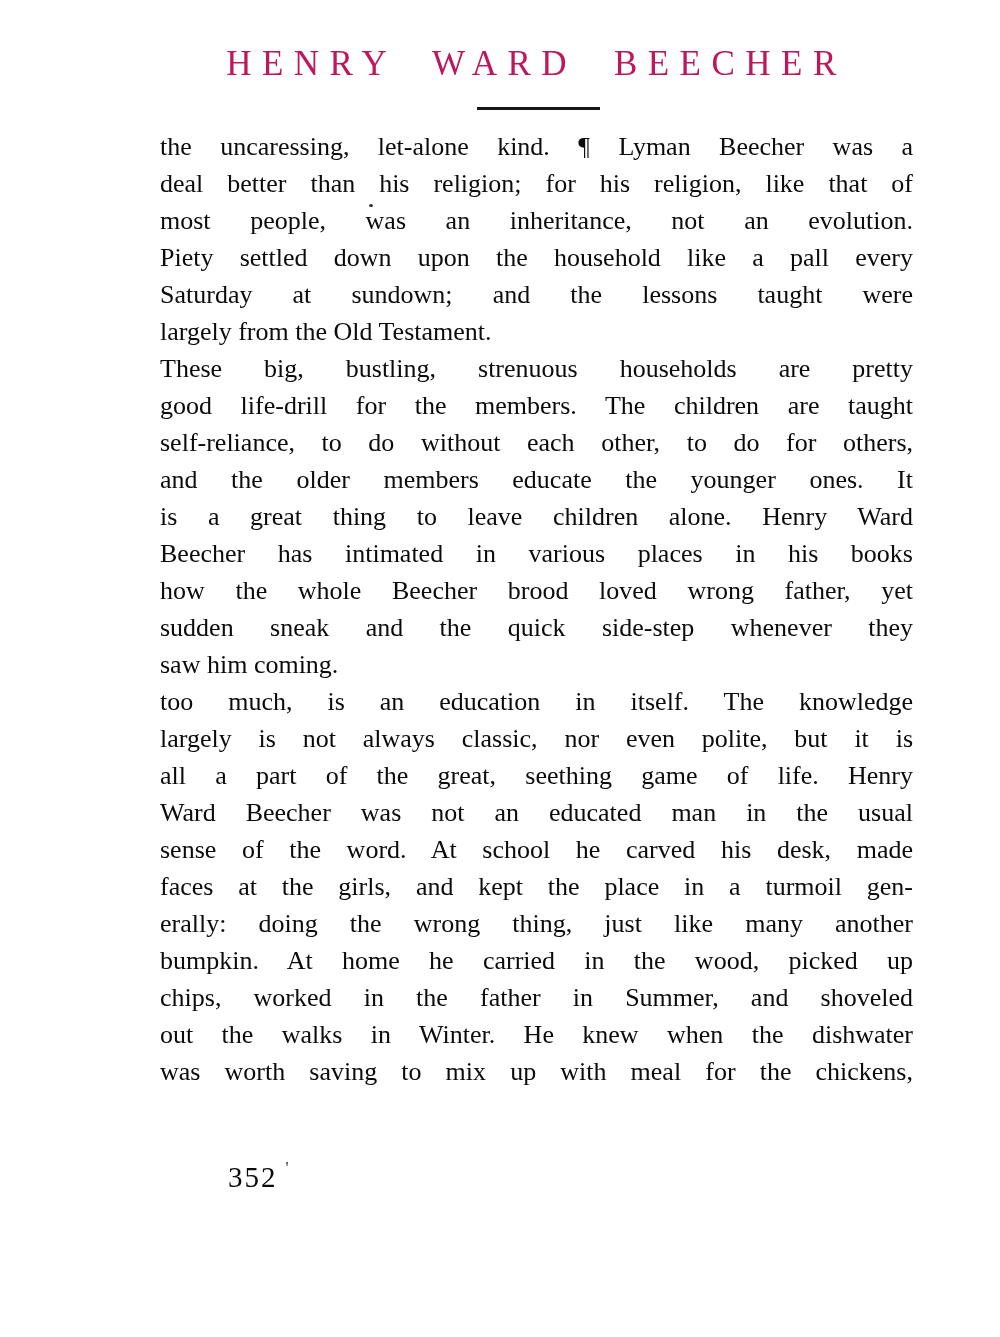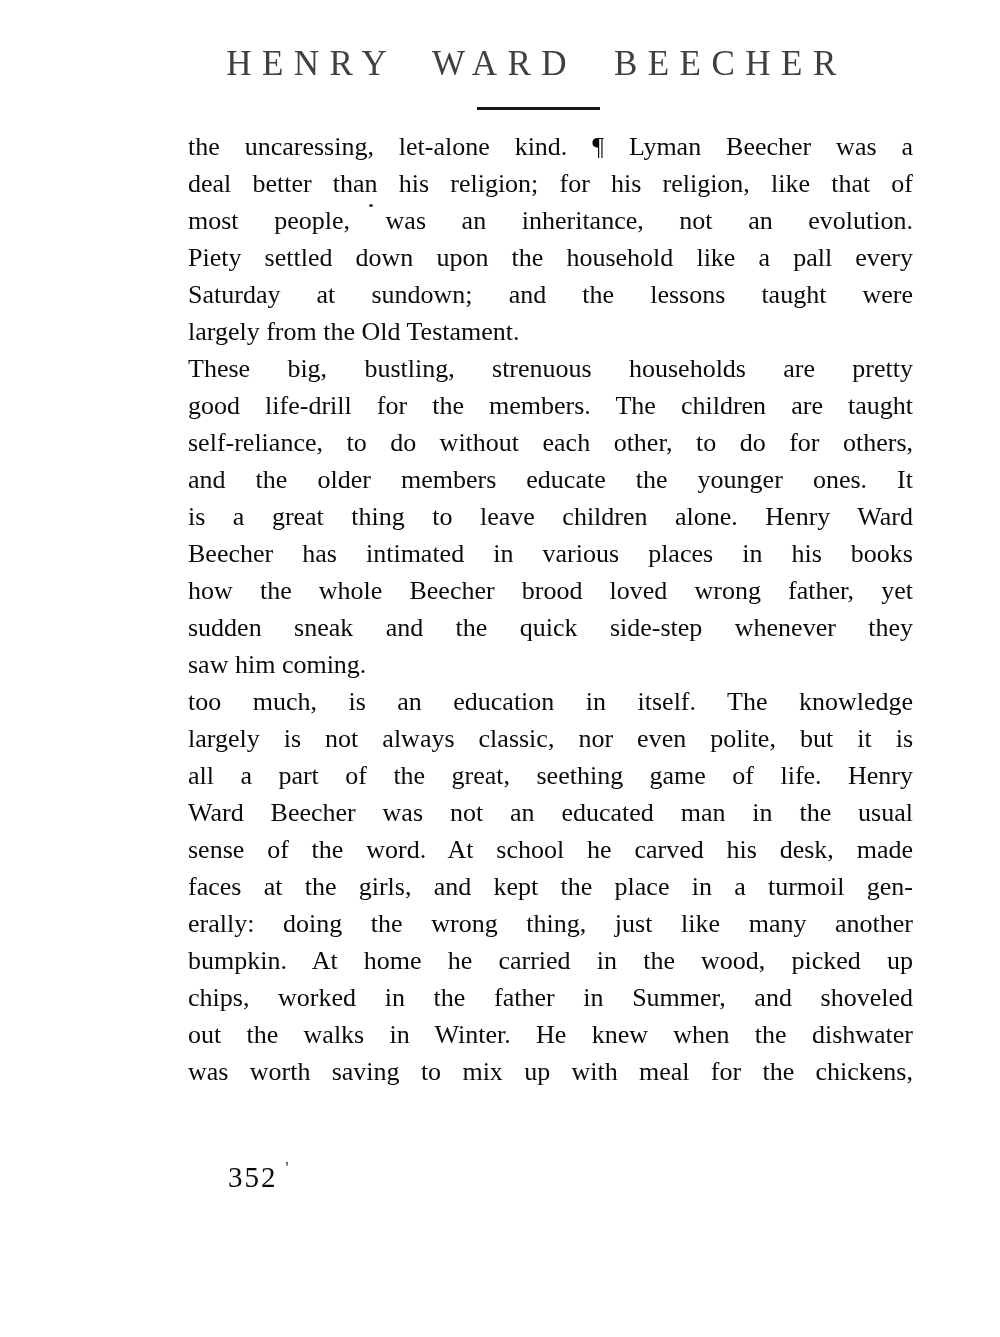--- a/index.html
+++ b/index.html
@@ -22,21 +22,21 @@
     position: absolute;
     top: 44px;
     left: 160px;
     width: 753px;
     margin: 0;
     text-align: center;
     font-size: 35px;
     font-weight: 500;
     letter-spacing: 0.30em;
     word-spacing: 0.50em;
-    color: #404040;
+    color: #be185d;
     white-space: nowrap;
   }
   .divider {
     position: absolute;
     top: 107px;
     left: 477px;
     width: 123px;
     height: 3px;
     background: #161616;
   }
@@ -48,21 +48,20 @@
     font-size: 26px;
     line-height: 37px;
     color: #0b0b0b;
   }
   .line {
     height: 37px;
     text-align: justify;
     text-align-last: justify;
     white-space: nowrap;
     overflow: visible;
-    margin-left: 28px;
   }
   .line.para-end {
     text-align-last: left;
   }
   .pageno-row {
     position: absolute;
     top: 1158px;
     left: 228px;
     font-size: 29px;
     letter-spacing: 2px;

